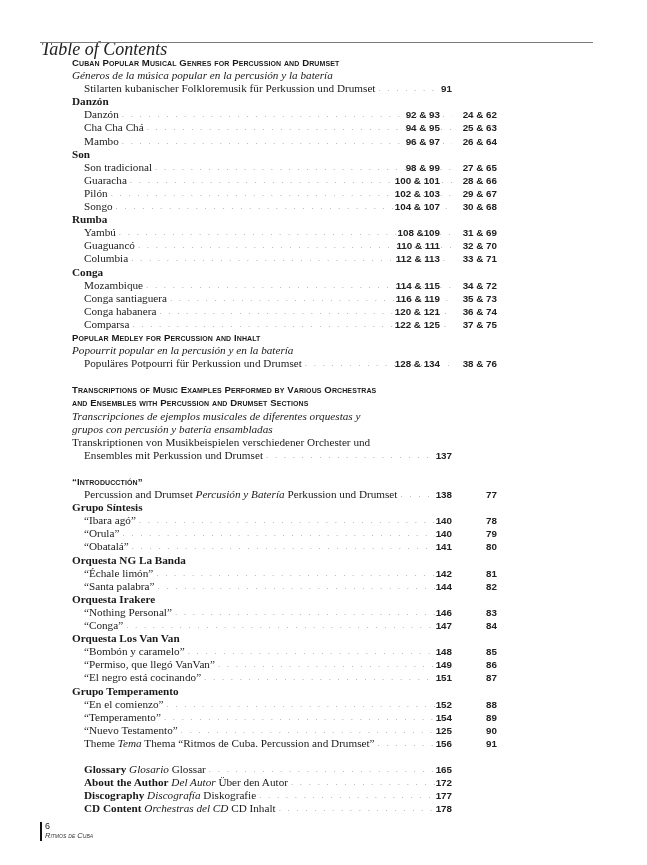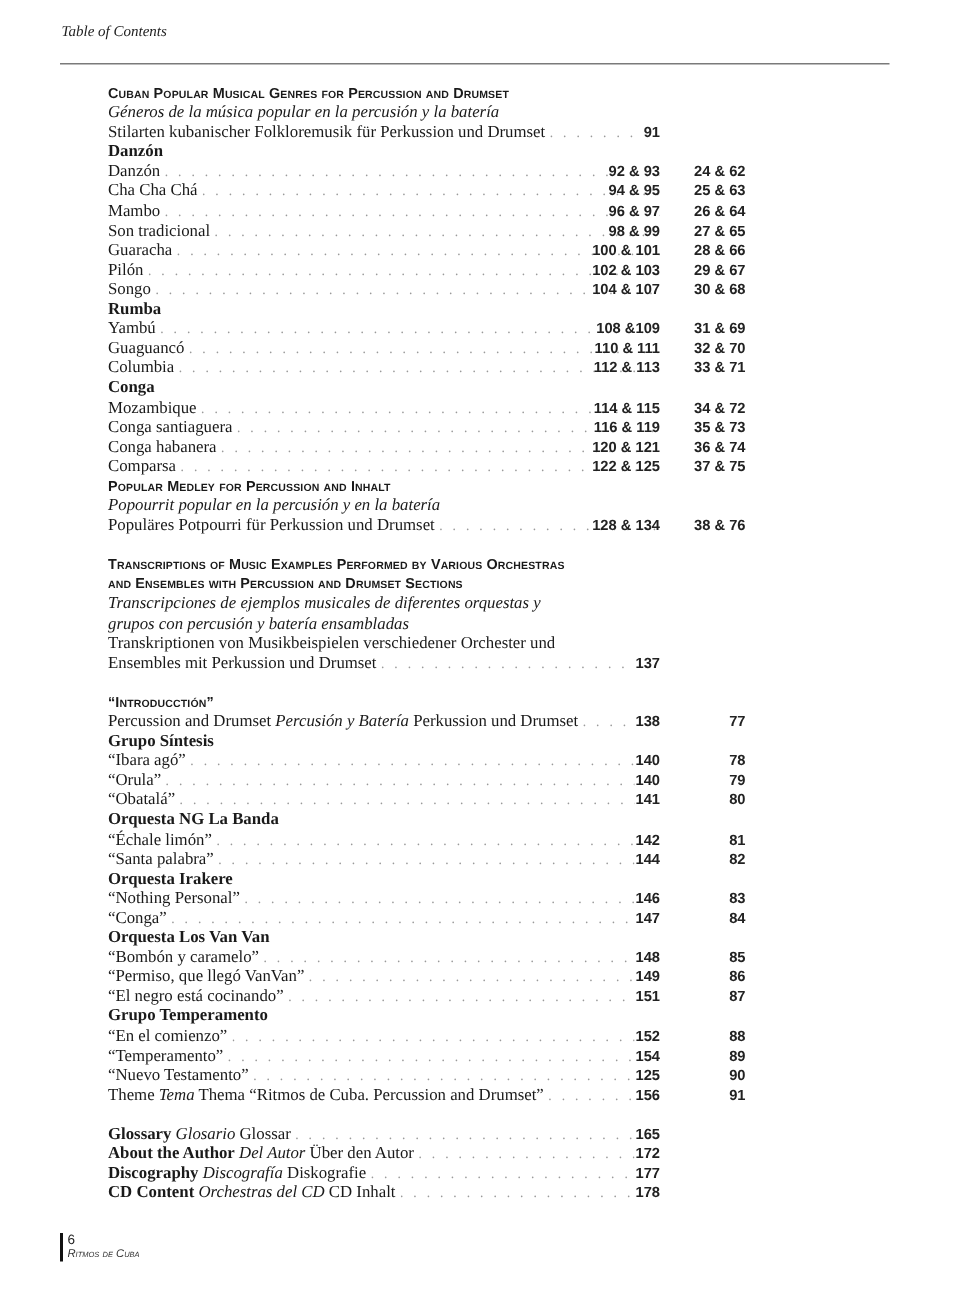--- a/index.html
+++ b/index.html
@@ -1,30 +1,30 @@
 <!DOCTYPE html>
 <html><head>
 <meta charset="utf-8">
 <style>
   html, body { margin:0; padding:0; background:#ffffff; }
   body { width:647px; height:865px; position:relative; overflow:hidden;
          font-family:"Liberation Serif","DejaVu Serif",serif; color:#1a1a1a; }
-  .running-head { position:absolute; left:41px; top:16px; font-style:italic;
-                  font-size:10px; color:#222; }
+  .running-head { position:absolute; left:41px; top:39px; font-style:italic;
+                  font-size:18px; color:#222; }
   .head-rule { position:absolute; left:40px; top:42px; width:553px; height:1px;
                background:#7a7a7a; }
   .toc { position:absolute; left:72px; top:56px; width:430px; }
   .row { position:relative; height:13.1px; line-height:13.1px; font-size:11.2px;
          white-space:nowrap; }
   .gap { height:13.1px; }
   .smallcaps { font-family:"Liberation Sans","DejaVu Sans",sans-serif; font-weight:bold;
                font-variant:small-caps; font-size:9.6px; letter-spacing:0.1px; }
   .bold { font-weight:bold; }
   .ital { font-style:italic; }
-  .entry { display:flex; width:368px; }
+  .entry { display:flex; width:368px;margin-left:12px; }
   .entry .label { flex:0 0 auto; padding-right:3px; }
   .entry .dots { flex:1 1 auto; overflow:hidden; color:#9a9a9a; font-size:9px;
                  letter-spacing:2.2px; }
   .entry .dots::before { content:". . . . . . . . . . . . . . . . . . . . . . . . . . . . . . . . . . . . . . . . . . . . . . . . . . . . . . . . . . . . . . . . . . . . . . . . . . . . . . . . . . . . . . . . . . . . . . . . ."; }
   .num1 { position:absolute; right:62px; top:0; font-family:"Liberation Sans","DejaVu Sans",sans-serif;
           font-size:9.8px; font-weight:bold; text-align:right; color:#222; }
   .num2 { position:absolute; right:5px; top:0; font-family:"Liberation Sans","DejaVu Sans",sans-serif;
           font-size:9.8px; font-weight:bold; text-align:right; color:#222; }
   .num-inline { font-family:"Liberation Sans","DejaVu Sans",sans-serif; font-size:9.8px;
                 font-weight:bold; color:#222; padding-left:1px; }
@@ -71,20 +71,21 @@
     </div>
   <div class="row">
       <div class="entry">
         <span class="label">Mambo</span>
         <span class="dots"></span>
       </div>
       <span class="num1">96 &amp; 97</span>
       <span class="num2">26 &amp; 64</span>
     </div>
 
+  <div class="row bold">Son</div>
   <div class="row">
       <div class="entry">
         <span class="label">Son tradicional</span>
         <span class="dots"></span>
       </div>
       <span class="num1">98 &amp; 99</span>
       <span class="num2">27 &amp; 65</span>
     </div>
   <div class="row">
       <div class="entry">

